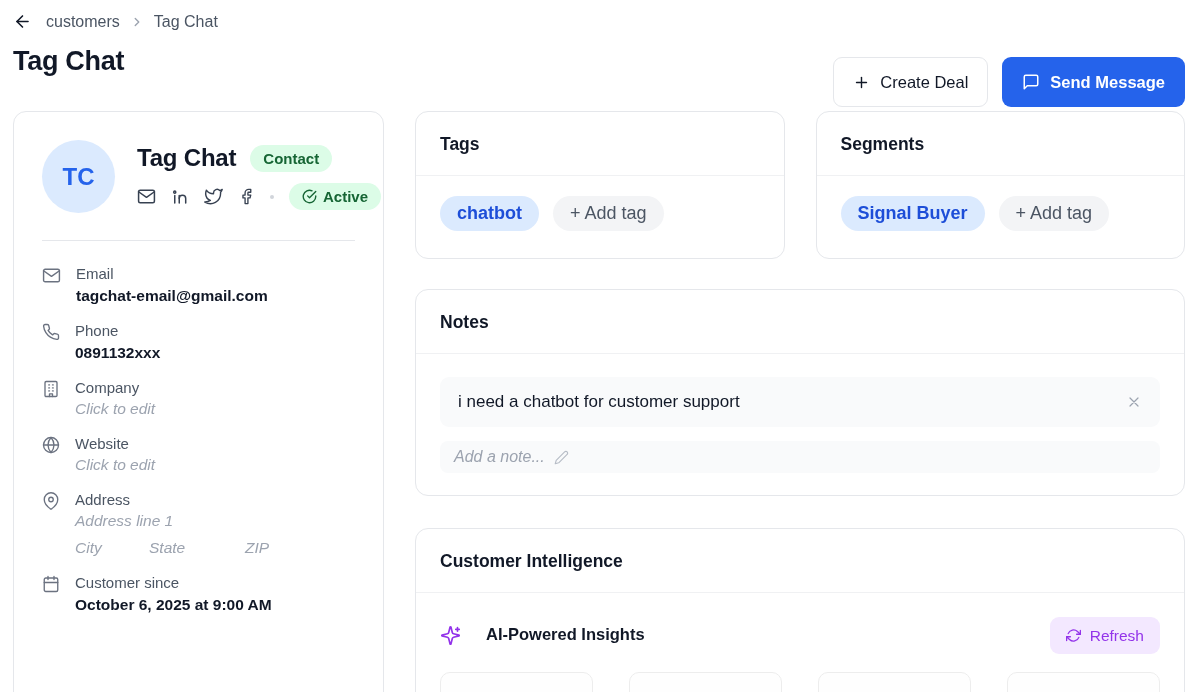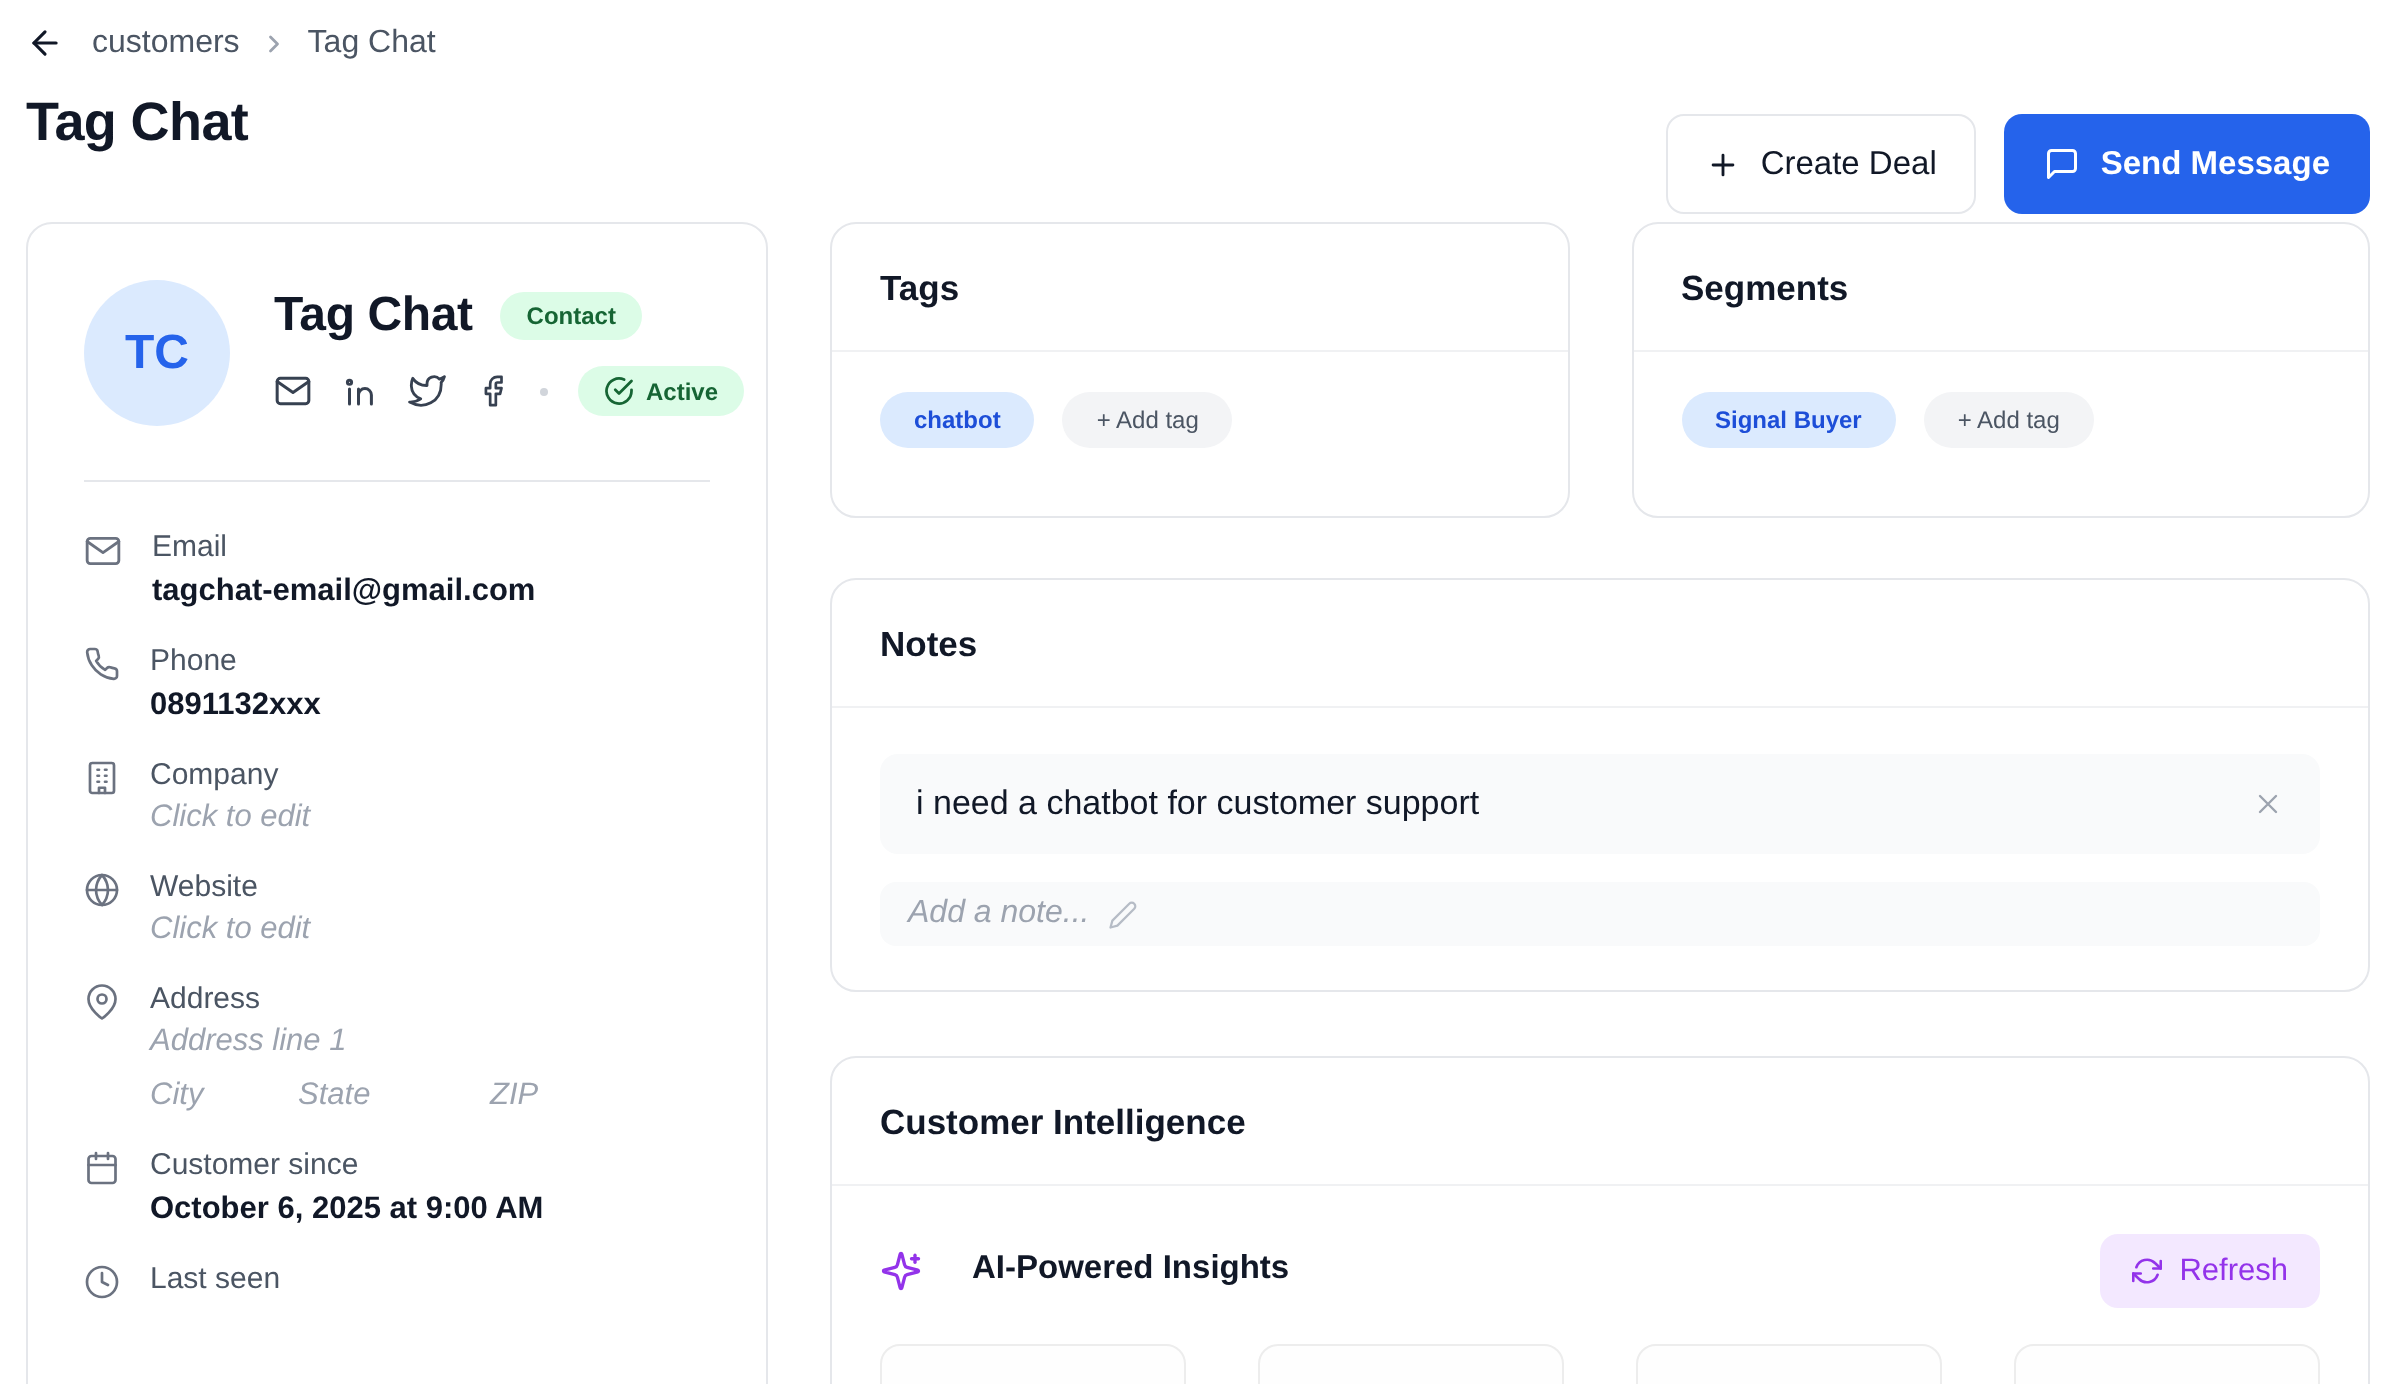--- a/index.html
+++ b/index.html
@@ -27,41 +27,41 @@
     border-bottom:1px solid #f0f1f3; }
 
   
   .profile-card { width:371px; flex:none; height:760px; padding:28px; }
   .profile-head { display:flex; gap:22px; }
   .avatar { width:73px; height:73px; border-radius:50%; background:#dbeafe; flex:none;
     display:flex; align-items:center; justify-content:center; font-size:24px; font-weight:700; color:#2563eb; }
   .profile-name-row { display:flex; align-items:center; gap:14px; margin-top:4px; }
   .profile-name { font-size:24px; font-weight:700; letter-spacing:-0.2px; }
   .badge-green { background:#dcfce7; color:#166534; border-radius:999px; padding:5px 13px;
-    font-size:12px; font-weight:600; display:inline-flex; align-items:center; gap:6px; }
+    font-size:15px; font-weight:600; display:inline-flex; align-items:center; gap:6px; }
   .social-row { display:flex; align-items:center; gap:15px; margin-top:11px; color:#374151; }
   .social-row .sicon { display:flex; cursor:pointer; }
   .sep-dot { width:4px; height:4px; border-radius:50%; background:#d1d5db; }
   .profile-divider { border:none; border-top:1px solid #e5e7eb; margin:27px 0 0; }
 
   .fields { margin-top:24px; display:flex; flex-direction:column; gap:17px; }
   .field-row { display:flex; gap:15px; }
   .field-icon { color:#6b7280; flex:none; margin-top:1px; display:flex; }
   .field-label { font-size:15px; color:#4b5563; }
   .field-value { font-size:15.5px; font-weight:600; color:#111827; margin-top:5px; }
   .field-placeholder { font-size:15.5px; font-style:italic; color:#9ca3af; margin-top:4px; cursor:pointer; }
   .addr-line2 { display:flex; margin-top:9px; font-size:15.5px; font-style:italic; color:#9ca3af; }
   .addr-line2 .city { width:74px; } .addr-line2 .state { width:96px; }
 
   
   .main-col { flex:1; min-width:0; }
   .two-col { display:flex; gap:31px; }
   .two-col .card { flex:1; height:148px; }
   .pill-row { display:flex; gap:14px; padding:20px 24px; }
-  .pill { border-radius:999px; padding:7px 17px; font-size:12px; font-weight:600; cursor:pointer; }
+  .pill { border-radius:999px; padding:7px 17px; font-size:18px; font-weight:600; cursor:pointer; }
   .pill-blue { background:#dbeafe; color:#1d4ed8; }
   .pill-gray { background:#f3f4f6; color:#4b5563; font-weight:500; }
 
   .notes-card { margin-top:30px; }
   .notes-body { padding:23px 24px 22px; }
   .note-item { background:#f9fafb; border-radius:9px; height:50px; padding:0 18px;
     display:flex; align-items:center; justify-content:space-between; font-size:17px; color:#111827; }
   .note-close { color:#9ca3af; display:flex; cursor:pointer; }
   .add-note { background:#f9fafb; border-radius:8px; margin-top:14px; height:32px; padding:0 14px;
     display:flex; align-items:center; gap:9px; font-size:16px; font-style:italic; color:#9ca3af; cursor:text; }
@@ -254,31 +254,20 @@
                 <rect x="3" y="4" width="18" height="18" rx="2"></rect>
                 <path d="M16 2v4M8 2v4M3 10h18"></path>
               </svg>
           </span>
           <div>
             <div class="field-label">Customer since</div>
             <div class="field-value">October 6, 2025 at 9:00 AM</div>
           </div>
         </div>
 
-        <div class="field-row">
-          <span class="field-icon">
-            <svg width="18" height="18" viewBox="0 0 24 24" fill="none" stroke="currentColor" stroke-width="1.8" stroke-linecap="round" stroke-linejoin="round">
-                <circle cx="12" cy="12" r="10"></circle>
-                <path d="M12 6v6l4 2"></path>
-              </svg>
-          </span>
-          <div>
-            <div class="field-label">Last seen</div>
-          </div>
-        </div>
 
       </div>
     </aside>
 
     <div class="main-col">
 
       <div class="two-col">
         <section class="card">
           <div class="card-head">Tags</div>
           <div class="pill-row">

